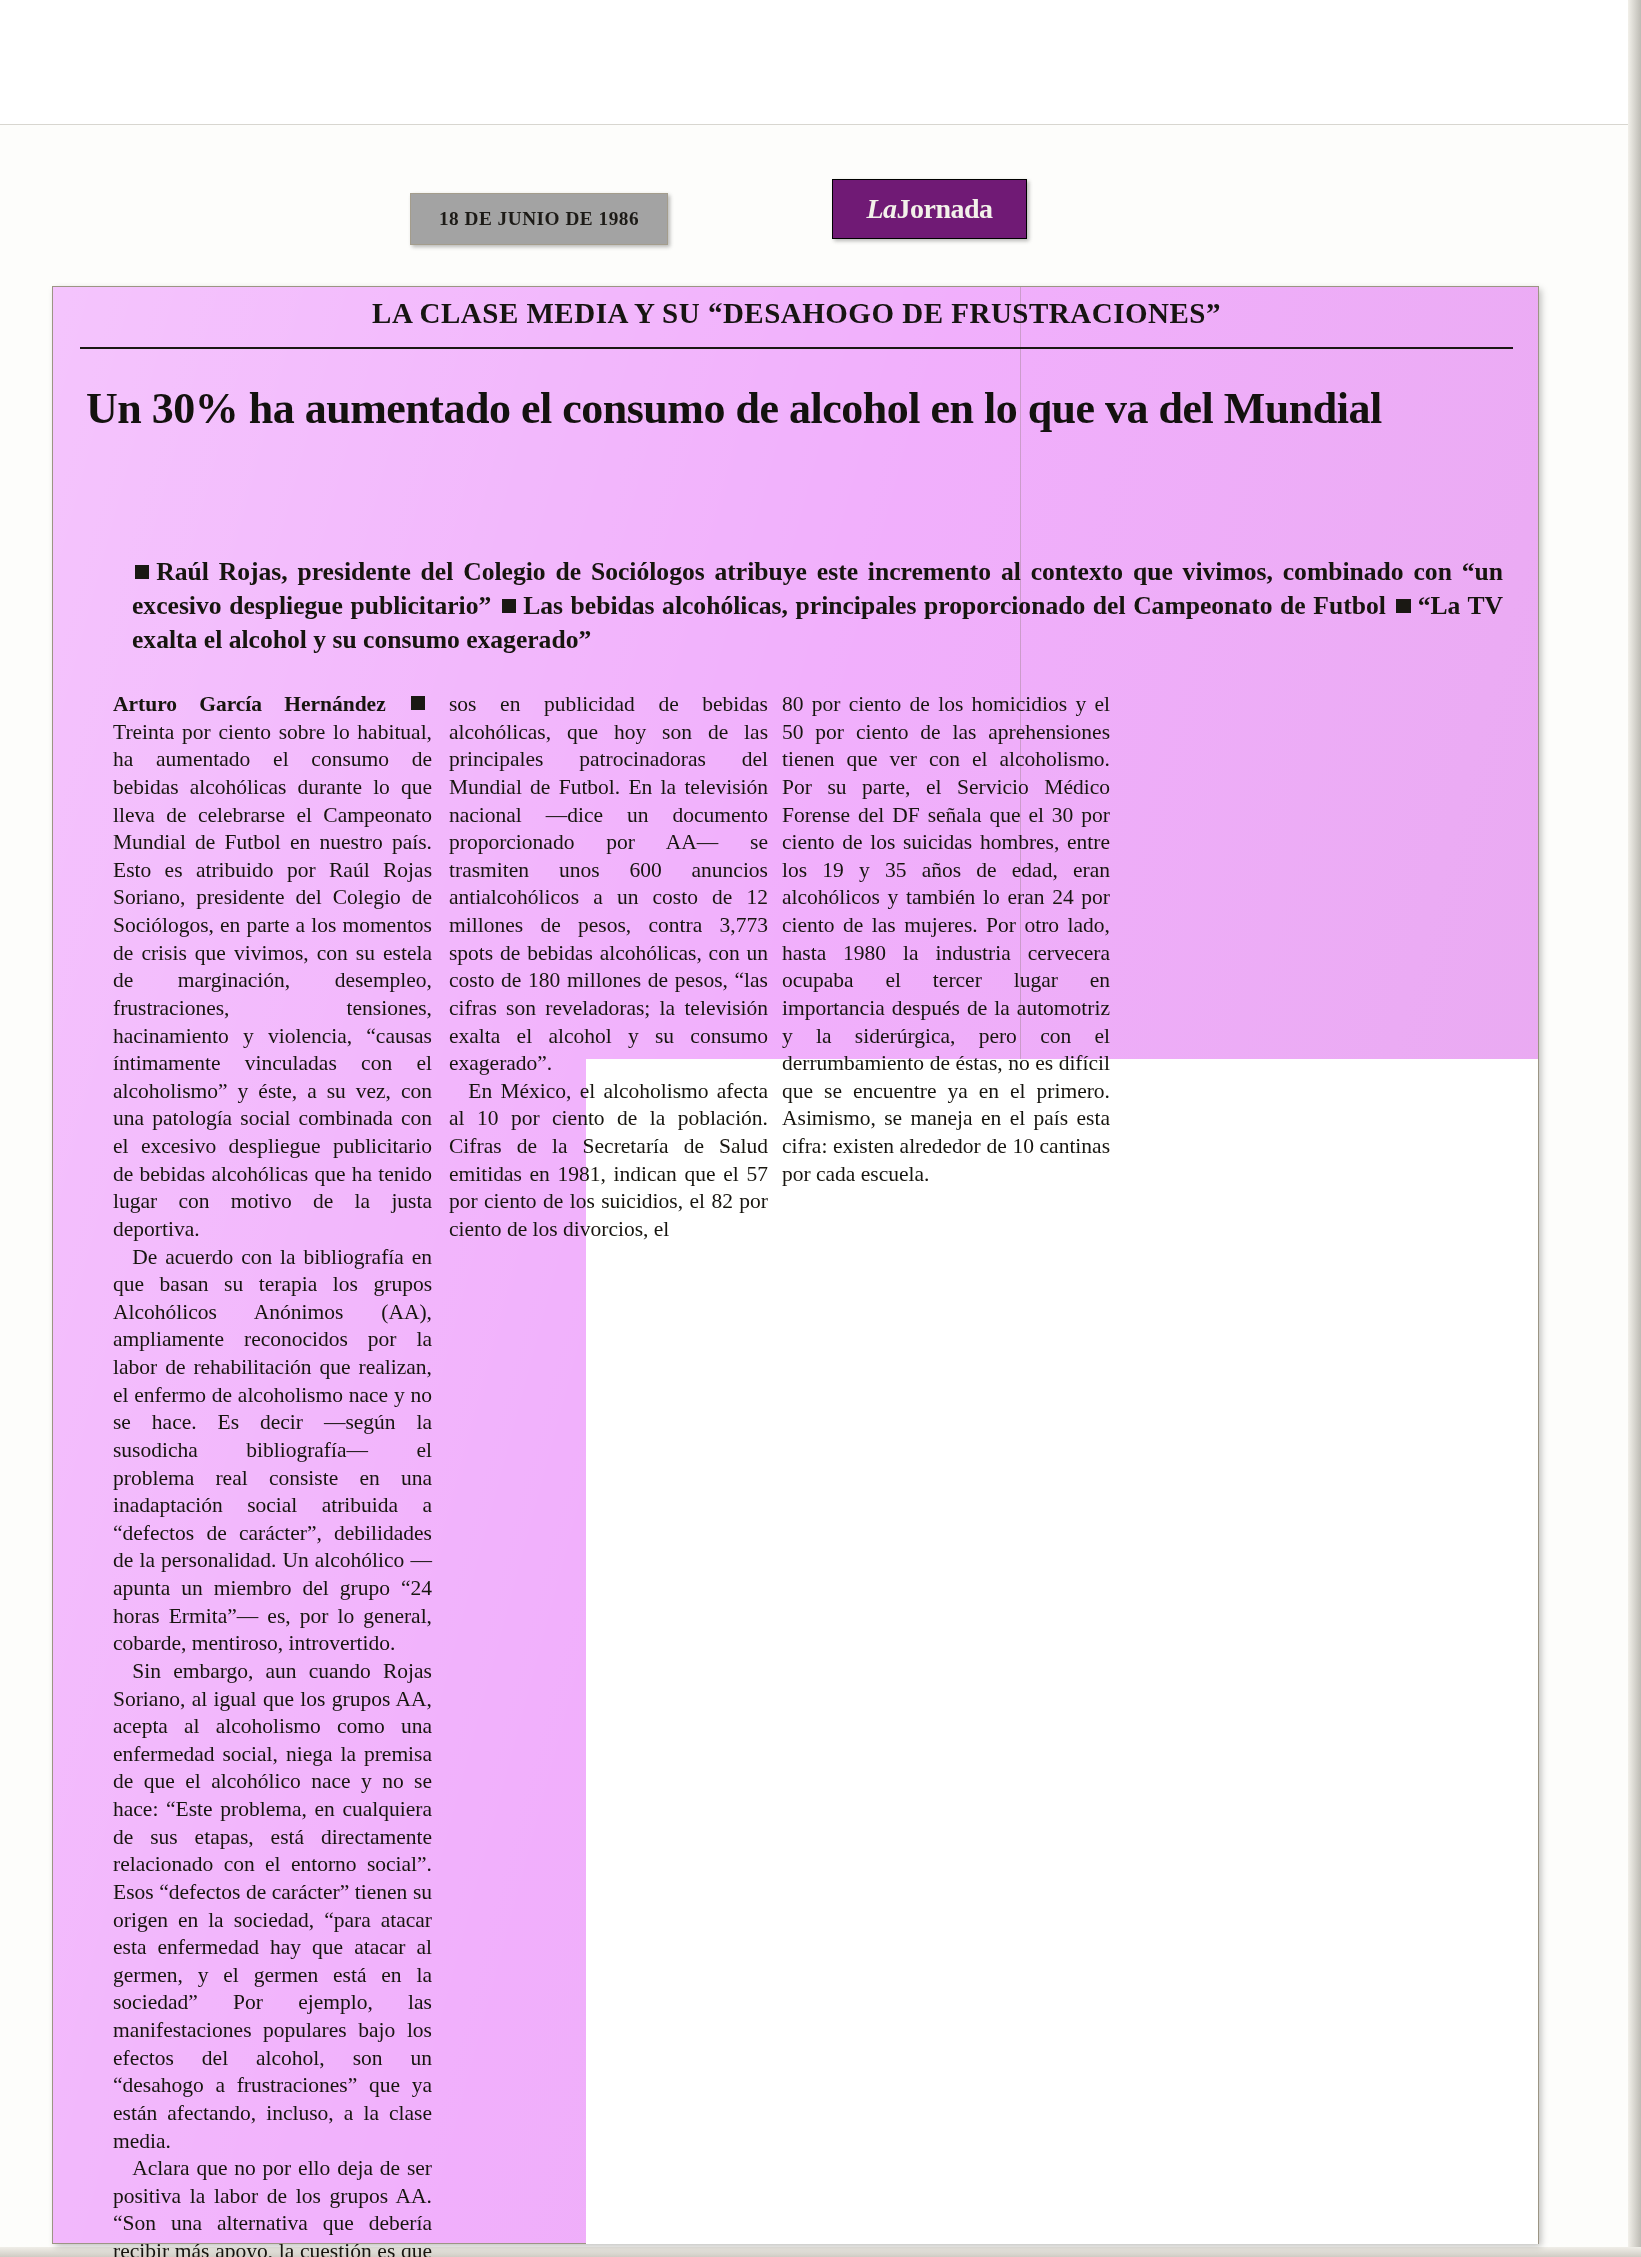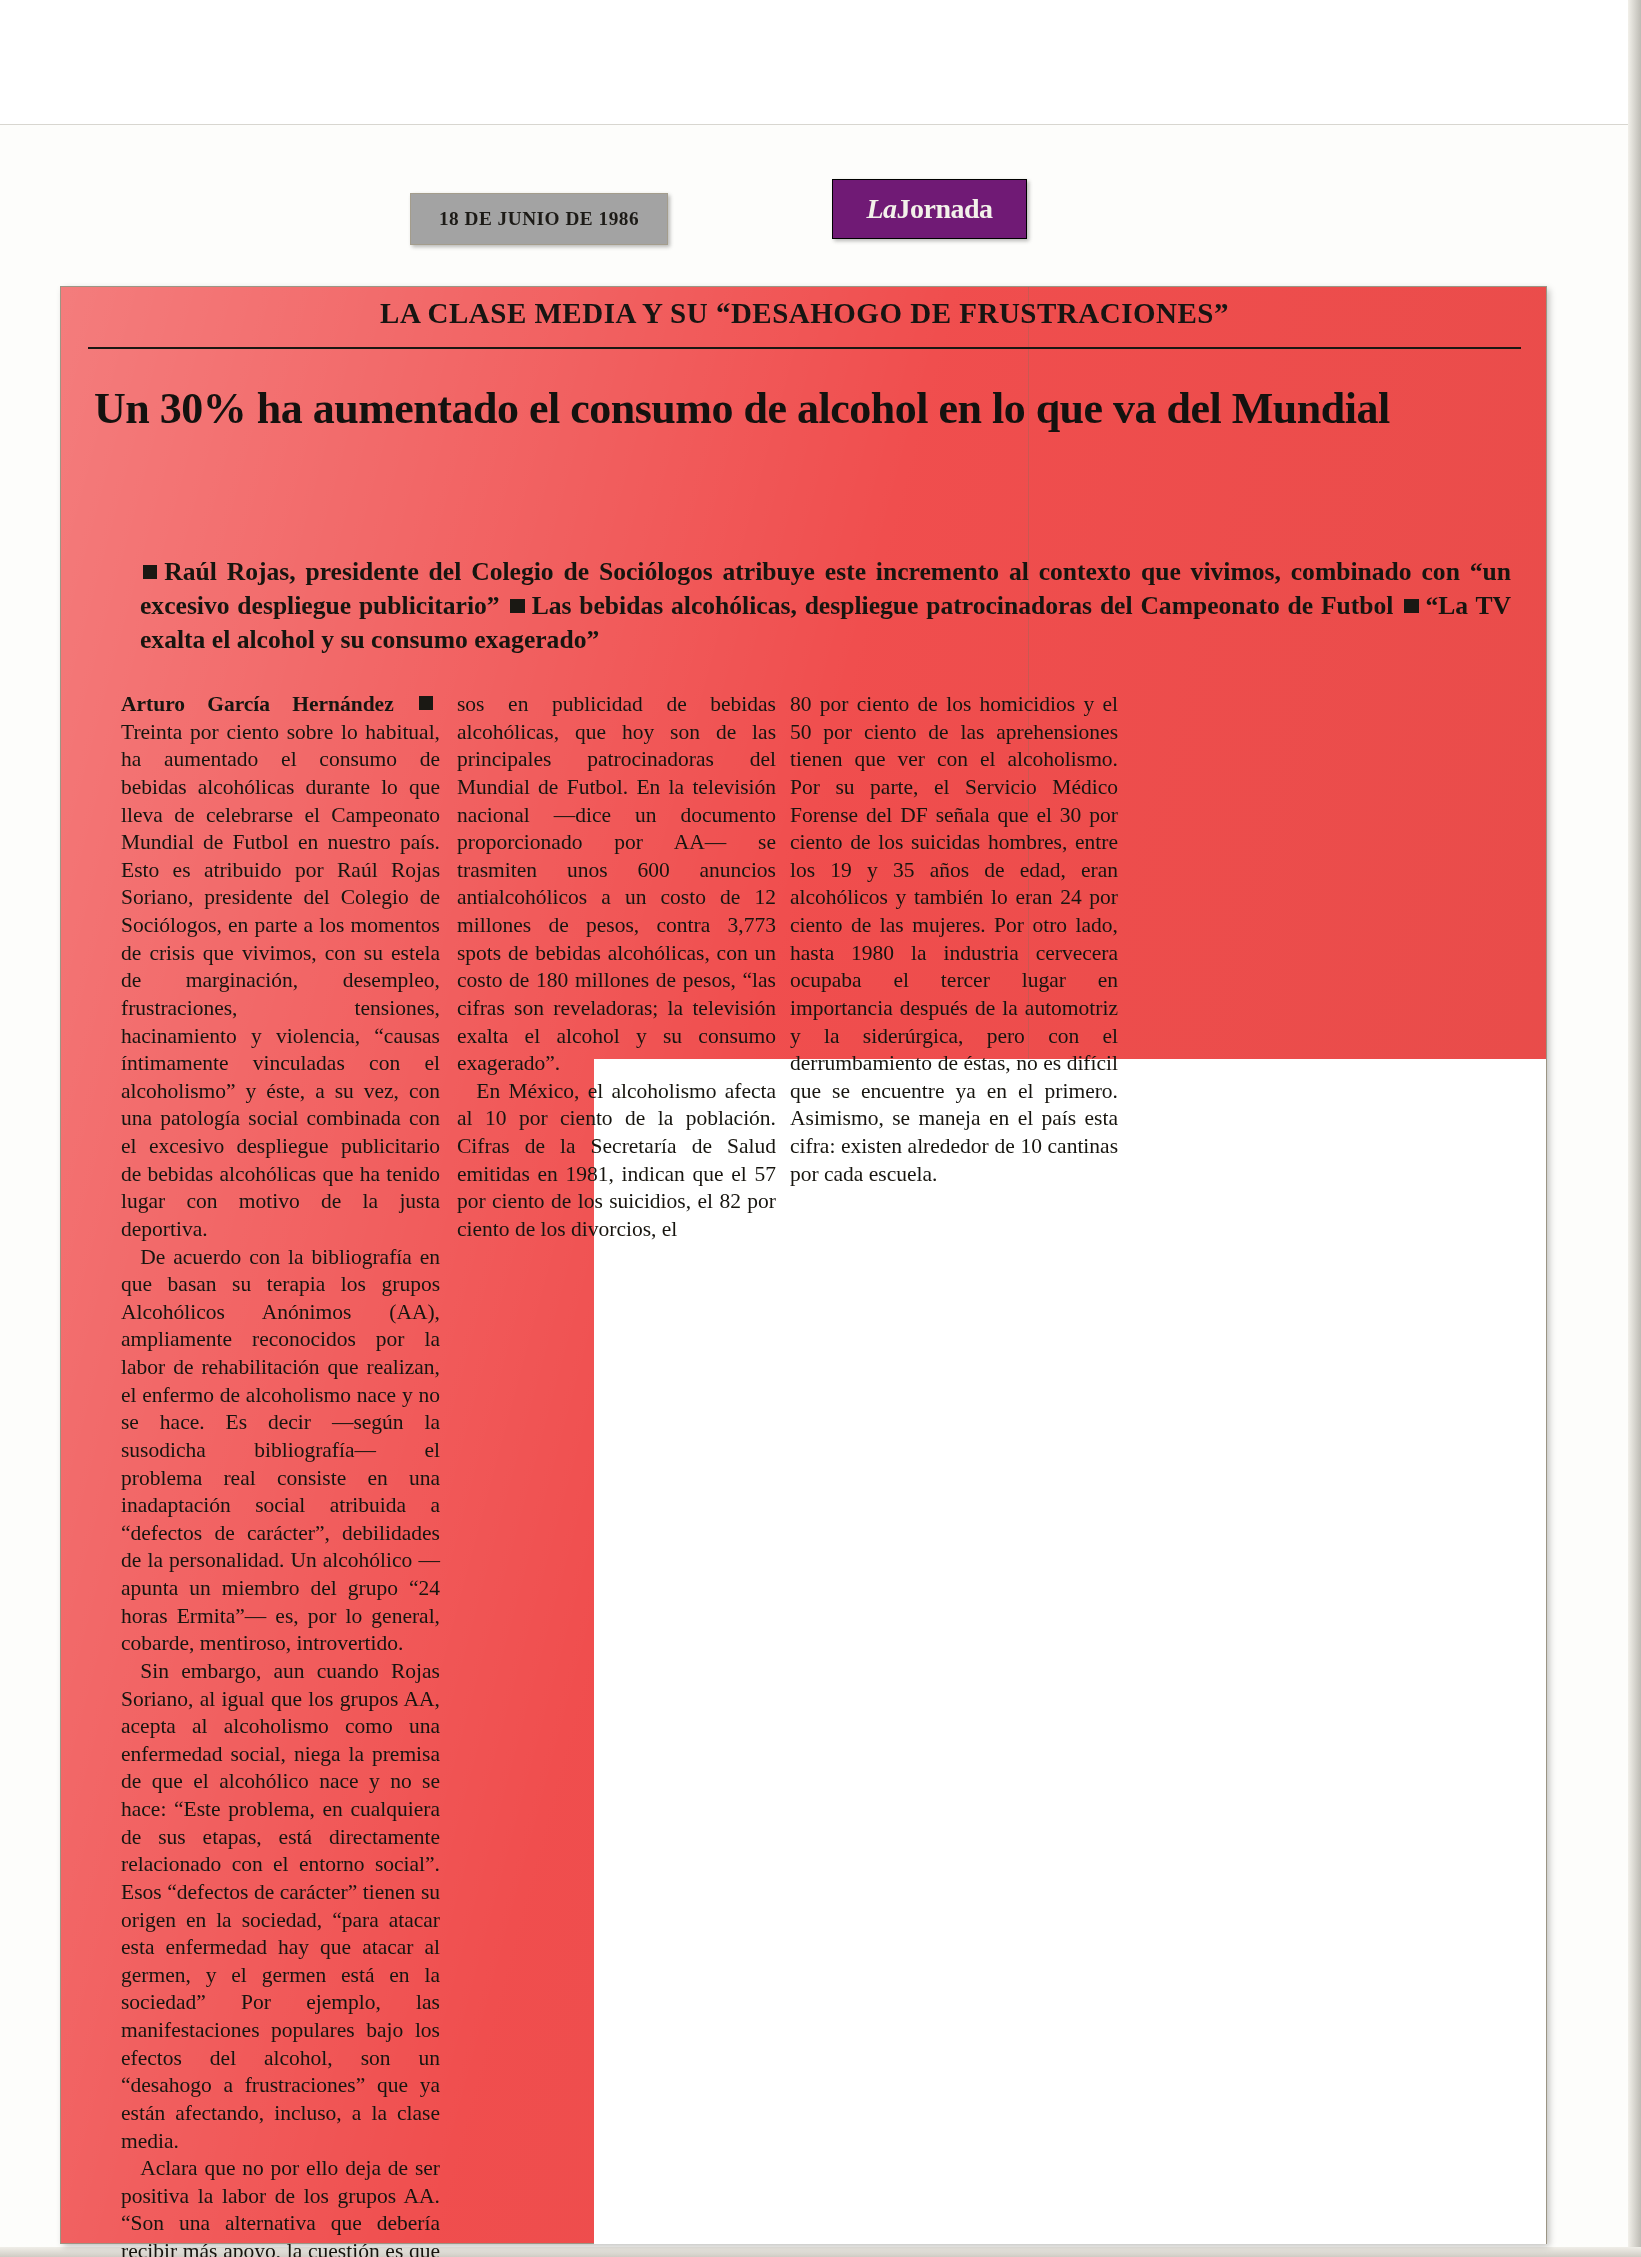--- a/index.html
+++ b/index.html
@@ -76,23 +76,23 @@
     letter-spacing: -0.5px;
   }
   #masthead-strip .txt .la {
     font-style: italic;
     font-weight: 700;
   }
 
   
   #clipping {
     position: absolute;
-    left: 60px; top: 286px;
+    left: 52px; top: 286px;
     width: 1487px; height: 1958px;
-    background: #ef4444;
+    background: #f0abfc;
     border: 1px solid #9c9584;
     box-shadow: 2.9px 2.9px 6.8px rgba(0,0,0,0.25);
     padding: 12px;
     box-sizing: border-box;
   }
   
   #clipping::before {
     content: "";
     position: absolute;
     left: 0; top: 0; right: 0; bottom: 0;
@@ -208,21 +208,21 @@
 
     <div id="crease"></div>
 
     <div id="kicker">LA CLASE MEDIA Y SU “DESAHOGO DE FRUSTRACIONES”</div>
     <div id="kicker-rule"></div>
 
     <h1 id="headline">Un 30% ha aumentado el consumo de alcohol en lo que va del Mundial</h1>
 
     <div id="deck">
       <span class="sq"></span><span>Raúl Rojas, presidente del Colegio de Sociólogos atribuye este incremento al contexto que vivimos, combinado con “un excesivo despliegue publicitario”</span>
-      <span class="sq"></span><span>Las bebidas alcohólicas, despliegue patrocinadoras del Campeonato de Futbol</span>
+      <span class="sq"></span><span>Las bebidas alcohólicas, principales proporcionado del Campeonato de Futbol</span>
       <span class="sq"></span><span>“La TV exalta el alcohol y su consumo exagerado”</span>
     </div>
 
     <div id="clip-blank"></div>
 
     <div id="col1" class="col">
       <p class="first"><span class="byline">Arturo García Hernández</span> <span class="sq"></span><span>Treinta por ciento sobre lo habitual, ha aumentado el consumo de bebidas alcohólicas durante lo que lleva de celebrarse el Campeonato Mundial de Futbol en nuestro país. Esto es atribuido por Raúl Rojas Soriano, presidente del Colegio de Sociólogos, en parte a los momentos de crisis que vivimos, con su estela de marginación, desempleo, frustraciones, tensiones, hacinamiento y violencia, “causas íntimamente vinculadas con el alcoholismo” y éste, a su vez, con una patología social combinada con el excesivo despliegue publicitario de bebidas alcohólicas que ha tenido lugar con motivo de la justa deportiva.</span></p>
       <p><span>De acuerdo con la bibliografía en que basan su terapia los grupos Alcohólicos Anónimos (AA), ampliamente reconocidos por la labor de rehabilitación que realizan, el enfermo de alcoholismo nace y no se hace. Es decir —según la susodicha bibliografía— el problema real consiste en una inadaptación social atribuida a “defectos de carácter”, debilidades de la personalidad. Un alcohólico —apunta un miembro del grupo “24 horas Ermita”— es, por lo general, cobarde, mentiroso, introvertido.</span></p>
       <p><span>Sin embargo, aun cuando Rojas Soriano, al igual que los grupos AA, acepta al alcoholismo como una enfermedad social, niega la premisa de que el alcohólico nace y no se hace: “Este problema, en cualquiera de sus etapas, está directamente relacionado con el entorno social”. Esos “defectos de carácter” tienen su origen en la sociedad, “para atacar esta enfermedad hay que atacar al germen, y el germen está en la sociedad” Por ejemplo, las manifestaciones populares bajo los efectos del alcohol, son un “desahogo a frustraciones” que ya están afectando, incluso, a la clase media.</span></p>
       <p><span>Aclara que no por ello deja de ser positiva la labor de los grupos AA. “Son una alternativa que debería recibir más apoyo, la cuestión es que sólo atacan los efectos y correspondería a las autoridades actuar sobre las causas”, aunque ello implicaría afectar las “enormes ganancias de las empresas productoras”.</span></p>

